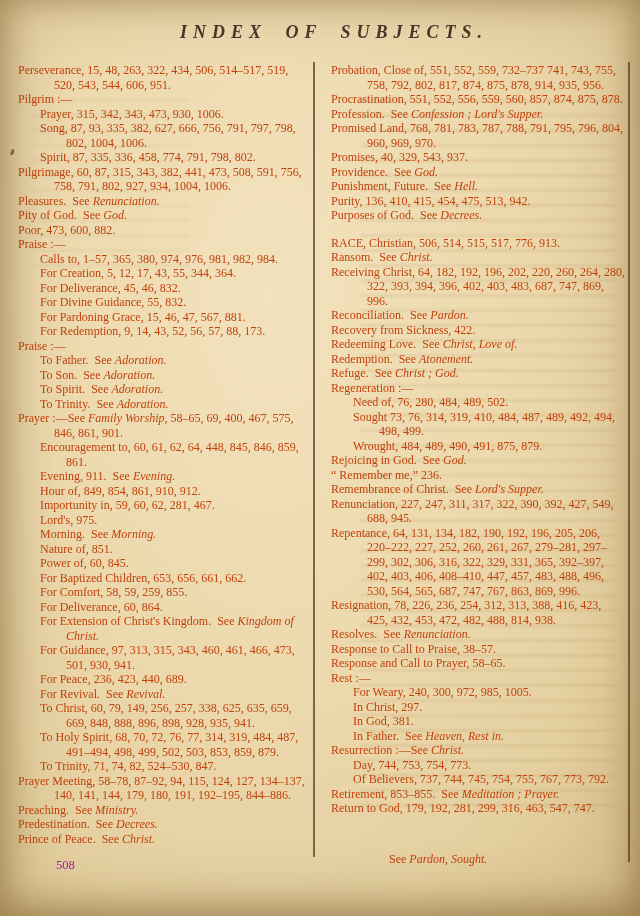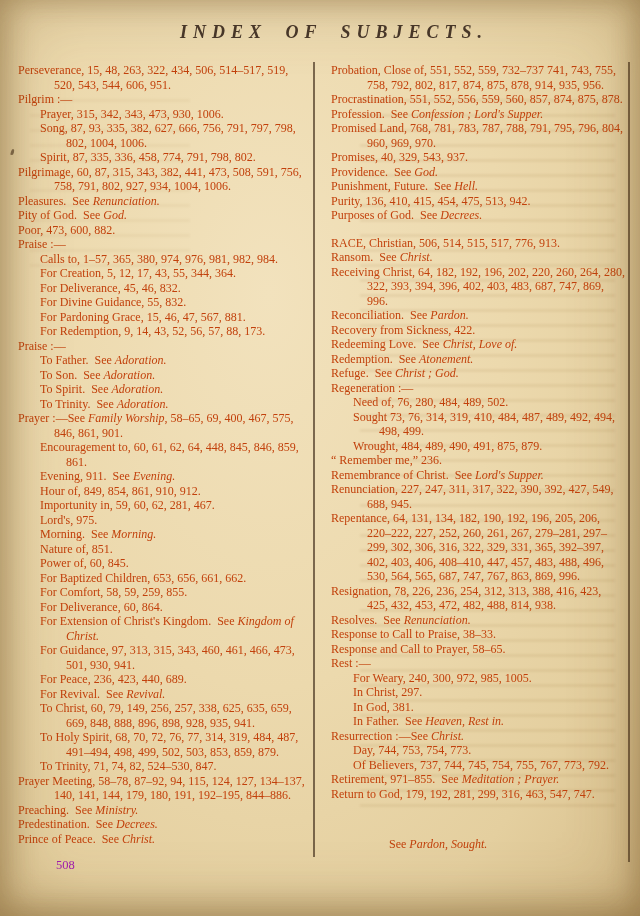--- a/index.html
+++ b/index.html
@@ -123,37 +123,38 @@
     <div class="entry e0"><span>Receiving Christ, 64, 182, 192, 196, 202, 220, 260, 264, 280, 322, 393, 394, 396, 402, 403, 483, 687, 747, 869, 996.</span></div>
     <div class="entry e0"><span>Reconciliation.  See </span><span class="it">Pardon.</span></div>
     <div class="entry e0"><span>Recovery from Sickness, 422.</span></div>
     <div class="entry e0"><span>Redeeming Love.  See </span><span class="it">Christ, Love of.</span></div>
     <div class="entry e0"><span>Redemption.  See </span><span class="it">Atonement.</span></div>
     <div class="entry e0"><span>Refuge.  See </span><span class="it">Christ ; God.</span></div>
     <div class="entry e0"><span>Regeneration :—</span></div>
     <div class="entry e1"><span>Need of, 76, 280, 484, 489, 502.</span></div>
     <div class="entry e1"><span>Sought 73, 76, 314, 319, 410, 484, 487, 489, 492, 494, 498, 499.</span></div>
     <div class="entry e1"><span>Wrought, 484, 489, 490, 491, 875, 879.</span></div>
+    <div class="entry e0"><span>Rejoicing in God.  See </span><span class="it">God.</span></div>
     <div class="entry e0"><span>“ Remember me,” 236.</span></div>
     <div class="entry e0"><span>Remembrance of Christ.  See </span><span class="it">Lord's Supper.</span></div>
     <div class="entry e0"><span>Renunciation, 227, 247, 311, 317, 322, 390, 392, 427, 549, 688, 945.</span></div>
     <div class="entry e0"><span>Repentance, 64, 131, 134, 182, 190, 192, 196, 205, 206, 220–222, 227, 252, 260, 261, 267, 279–281, 297–299, 302, 306, 316, 322, 329, 331, 365, 392–397, 402, 403, 406, 408–410, 447, 457, 483, 488, 496, 530, 564, 565, 687, 747, 767, 863, 869, 996.</span></div>
     <div class="entry e0"><span>Resignation, 78, 226, 236, 254, 312, 313, 388, 416, 423, 425, 432, 453, 472, 482, 488, 814, 938.</span></div>
     <div class="entry e0"><span>Resolves.  See </span><span class="it">Renunciation.</span></div>
-    <div class="entry e0"><span>Response to Call to Praise, 38–33.</span></div>
+    <div class="entry e0"><span>Response to Call to Praise, 38–57.</span></div>
     <div class="entry e0"><span>Response and Call to Prayer, 58–65.</span></div>
     <div class="entry e0"><span>Rest :—</span></div>
     <div class="entry e1"><span>For Weary, 240, 300, 972, 985, 1005.</span></div>
     <div class="entry e1"><span>In Christ, 297.</span></div>
     <div class="entry e1"><span>In God, 381.</span></div>
     <div class="entry e1"><span>In Father.  See </span><span class="it">Heaven, Rest in.</span></div>
     <div class="entry e0"><span>Resurrection :—See </span><span class="it">Christ.</span></div>
     <div class="entry e1"><span>Day, 744, 753, 754, 773.</span></div>
     <div class="entry e1"><span>Of Believers, 737, 744, 745, 754, 755, 767, 773, 792.</span></div>
-    <div class="entry e0"><span>Retirement, 971–855.  See </span><span class="it">Meditation ; Prayer.</span></div>
+    <div class="entry e0"><span>Retirement, 853–855.  See </span><span class="it">Meditation ; Prayer.</span></div>
     <div class="entry e0"><span>Return to God, 179, 192, 281, 299, 316, 463, 547, 747.</span></div>
     <div class="entry e2"><span>See </span><span class="it">Pardon, Sought.</span></div>
   </div>
 
 <div class="rule rule-center"></div>
 <div class="rule rule-right"></div>
 
 <div class="speck"></div>
 <div class="page-number">508</div>
 

